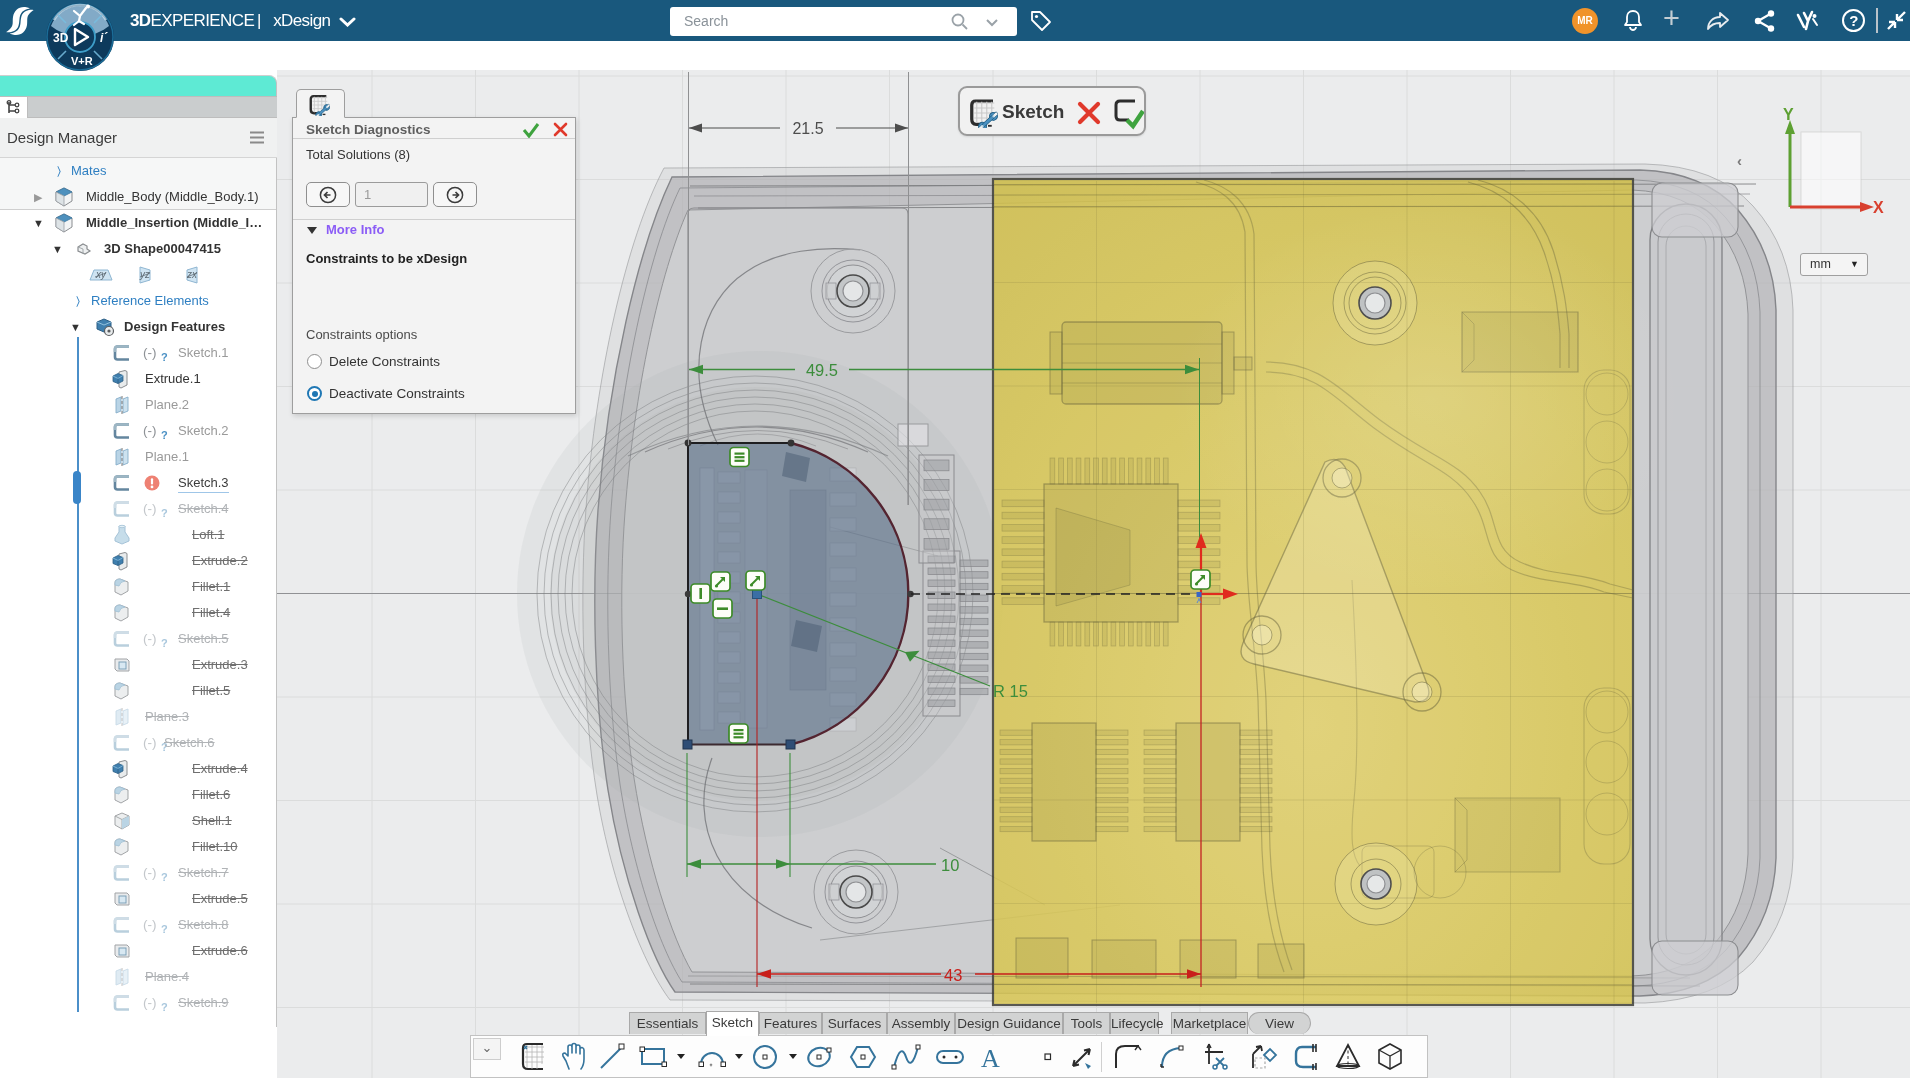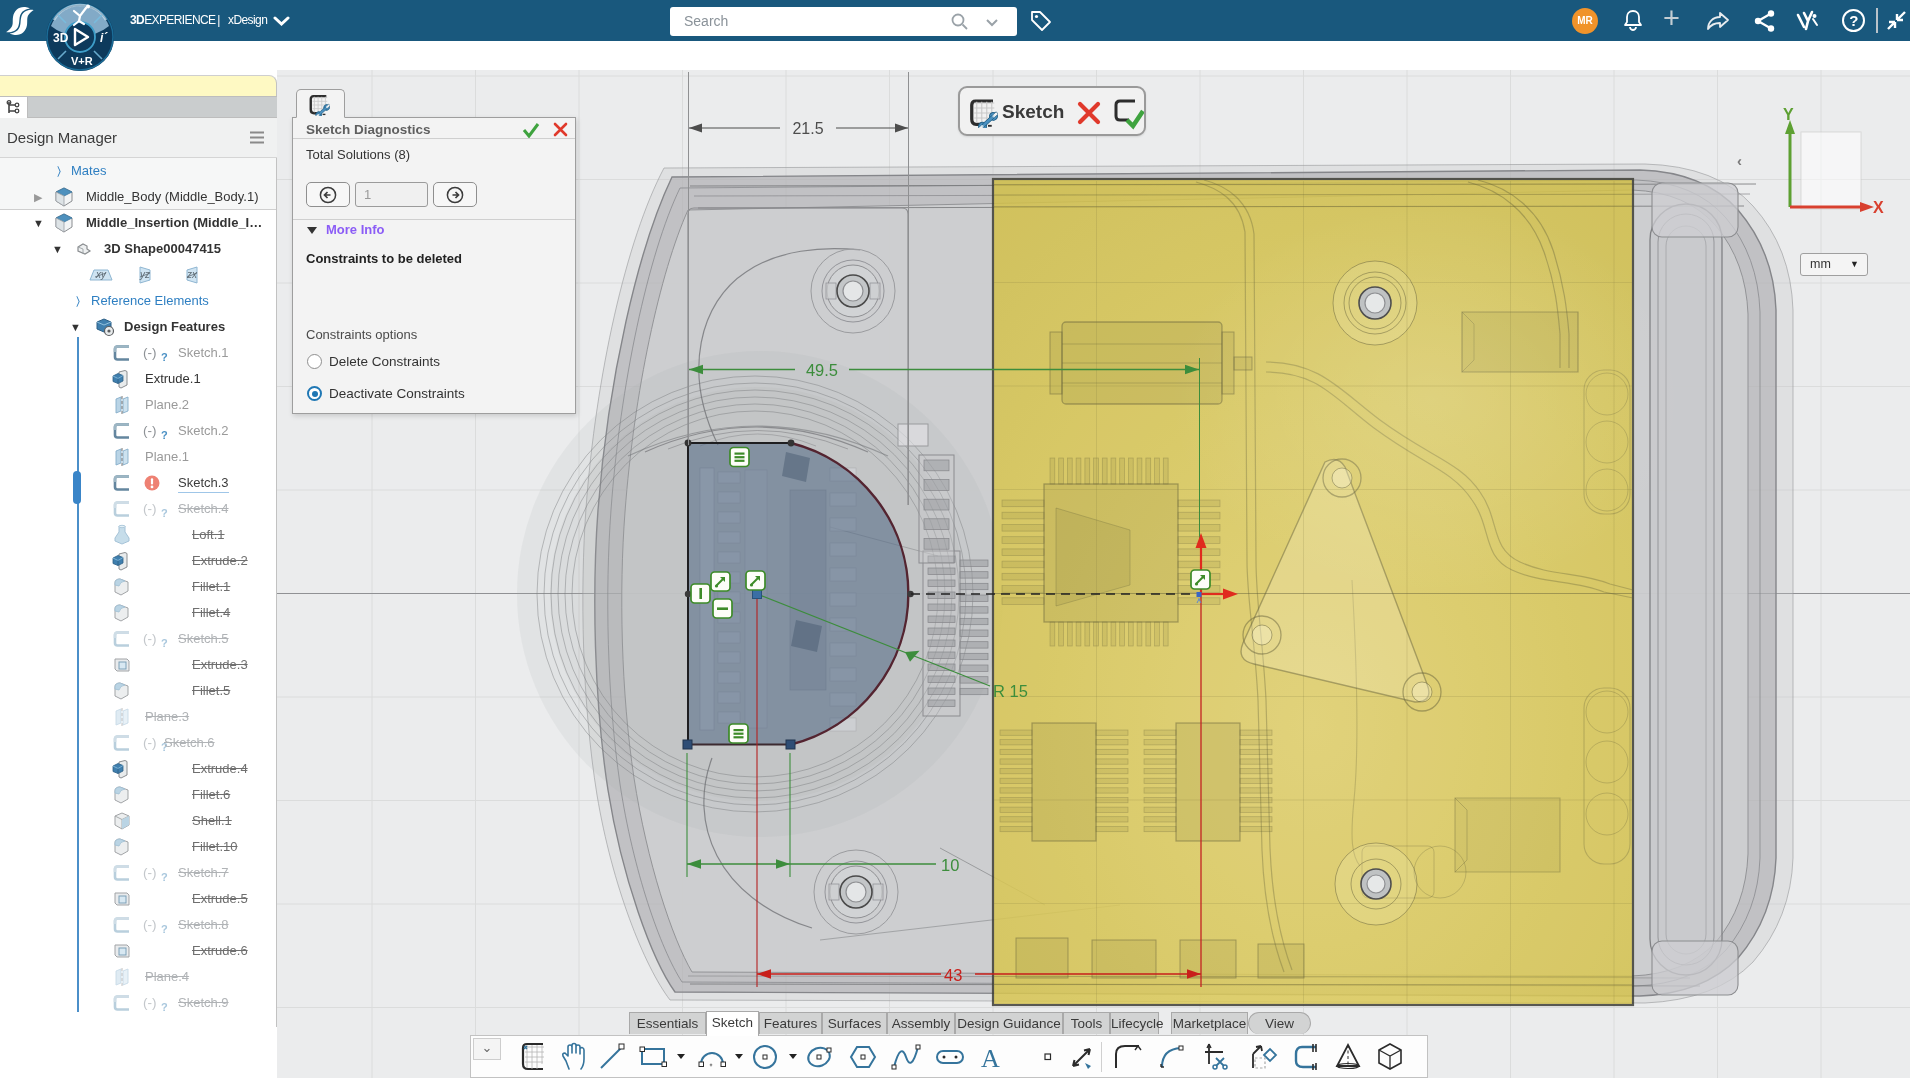--- a/index.html
+++ b/index.html
@@ -1,25 +1,25 @@
 <!DOCTYPE html>
 <html><head>
 <meta charset="utf-8">
 <style>
   * { margin:0; padding:0; box-sizing:border-box; }
   html,body { width:1910px; height:1078px; overflow:hidden; font-family:"Liberation Sans", sans-serif; background:#fff; }
   #page { position:relative; width:1910px; height:1078px; overflow:hidden; }
   .abs { position:absolute; }
 
   #topbar { position:absolute; left:0; top:0; width:1910px; height:41px; background:#19587d; }
-  #brand { position:absolute; left:130px; top:0; height:41px; line-height:41px; color:#fff; font-size:12px; letter-spacing:-0.6px; }
+  #brand { position:absolute; left:130px; top:0; height:41px; line-height:41px; color:#fff; font-size:17px; letter-spacing:-0.6px; }
   #searchbox { position:absolute; left:670px; top:7px; width:347px; height:29px; background:#fff; border-radius:3px; }
   #searchbox .ph { position:absolute; left:14px; top:6px; color:#8a9299; font-size:14px; }
 
-  #lpanel { position:absolute; left:0; top:75px; width:277px; height:952px; background:#fef9c3; border-right:1px solid #c2c2c2; border-top:1px solid #cfcfcf; border-top-right-radius:8px; }
+  #lpanel { position:absolute; left:0; top:75px; width:277px; height:952px; background:#5eead4; border-right:1px solid #c2c2c2; border-top:1px solid #cfcfcf; border-top-right-radius:8px; }
   #ptabs { position:absolute; left:0; top:20px; width:277px; height:22px; background:#cacdce; border-top:1px solid #bdbdbd; border-bottom:1px solid #bdbdbd; }
   #ptab1 { position:absolute; left:0; top:0; width:28px; height:22px; background:#fff; border-right:1px solid #bdbdbd; }
   #phead { position:absolute; left:0; top:42px; width:277px; height:40px; background:#f0f1f1; border-bottom:1px solid #d5d5d5; }
   #phead .t { position:absolute; left:7px; top:11px; font-size:15px; color:#3c3c3c; }
   #ptree { position:absolute; left:0; top:82px; width:276px; height:921px; background:#fff; overflow:hidden; font-size:13px; color:#333; }
   .trow { position:absolute; left:0; width:276px; height:26px; line-height:26px; white-space:nowrap; }
   .grey { color:#9a9a9a; }
   .strike { text-decoration:line-through; color:#6f6f6f;margin-left:47px; }
   .strike2 { text-decoration:line-through; color:#b0b3b6; }
   .blue { color:#2e7fc2; }
@@ -835,21 +835,21 @@
 <div class="abs" style="left:62px;top:64px;width:73px;height:25px;border:1px solid #9b9b9b;border-radius:3px;background:#f0f0f0;color:#9a9a9a;font-size:13px;line-height:24px;padding-left:8px;">1</div>
 <div class="abs" style="left:140px;top:64px;width:44px;height:25px;border:1px solid #8f8f8f;border-radius:5px;background:#f7f7f7;">
           <svg class="abs" style="left:12px;top:3px" width="18" height="18" viewBox="0 0 18 18">
             <circle cx="9" cy="9" r="7.6" fill="none" stroke="#3c3c3c" stroke-width="1.5"></circle>
             <path d="M6.5,9 L12,9 M9.5,6 L12.5,9 L9.5,12" stroke="#3c3c3c" stroke-width="1.7" fill="none"></path>
           </svg>
         </div>
 <div class="abs" style="left:0;top:101px;width:282px;height:1px;background:#cfcfcf;"></div>
 <div class="abs" style="left:14px;top:109px;width:0;height:0;border-left:5.5px solid transparent;border-right:5.5px solid transparent;border-top:7px solid #333;"></div>
 <div class="dl" style="left:33px;top:104px;font-weight:bold;color:#8b5cf6;">More Info</div>
-<div class="dl" style="left:13px;top:133px;font-weight:bold;color:#222;">Constraints to be deleted</div>
+<div class="dl" style="left:13px;top:133px;font-weight:bold;color:#222;">Constraints to be xDesign</div>
 <div class="dl" style="left:13px;top:209px;color:#4a4a4a;">Constraints options</div>
 <div class="abs" style="left:14px;top:236px;width:15px;height:15px;border:1.5px solid #8f8f8f;border-radius:50%;background:#fff;"></div>
 <div class="dl" style="left:36px;top:236px;font-size:13.5px;">Delete Constraints</div>
 <div class="abs" style="left:14px;top:268px;width:15px;height:15px;border:2px solid #1f77b4;border-radius:50%;background:#fff;"></div>
 <div class="abs" style="left:18.5px;top:272.5px;width:6px;height:6px;border-radius:50%;background:#1f77b4;"></div>
 <div class="dl" style="left:36px;top:268px;font-size:13.5px;">Deactivate Constraints</div>
     </div>
     <div id="dlgtab">
       <svg class="abs" style="left:11px;top:4px" width="22" height="22" viewBox="0 0 24 24">
           <path d="M20,2.5 L6,2.5 Q3,2.5 3,5.5 L3,17 Q3,21 6.5,21 L13,21" fill="none" stroke="#2d2d2d" stroke-width="2.6"></path>

